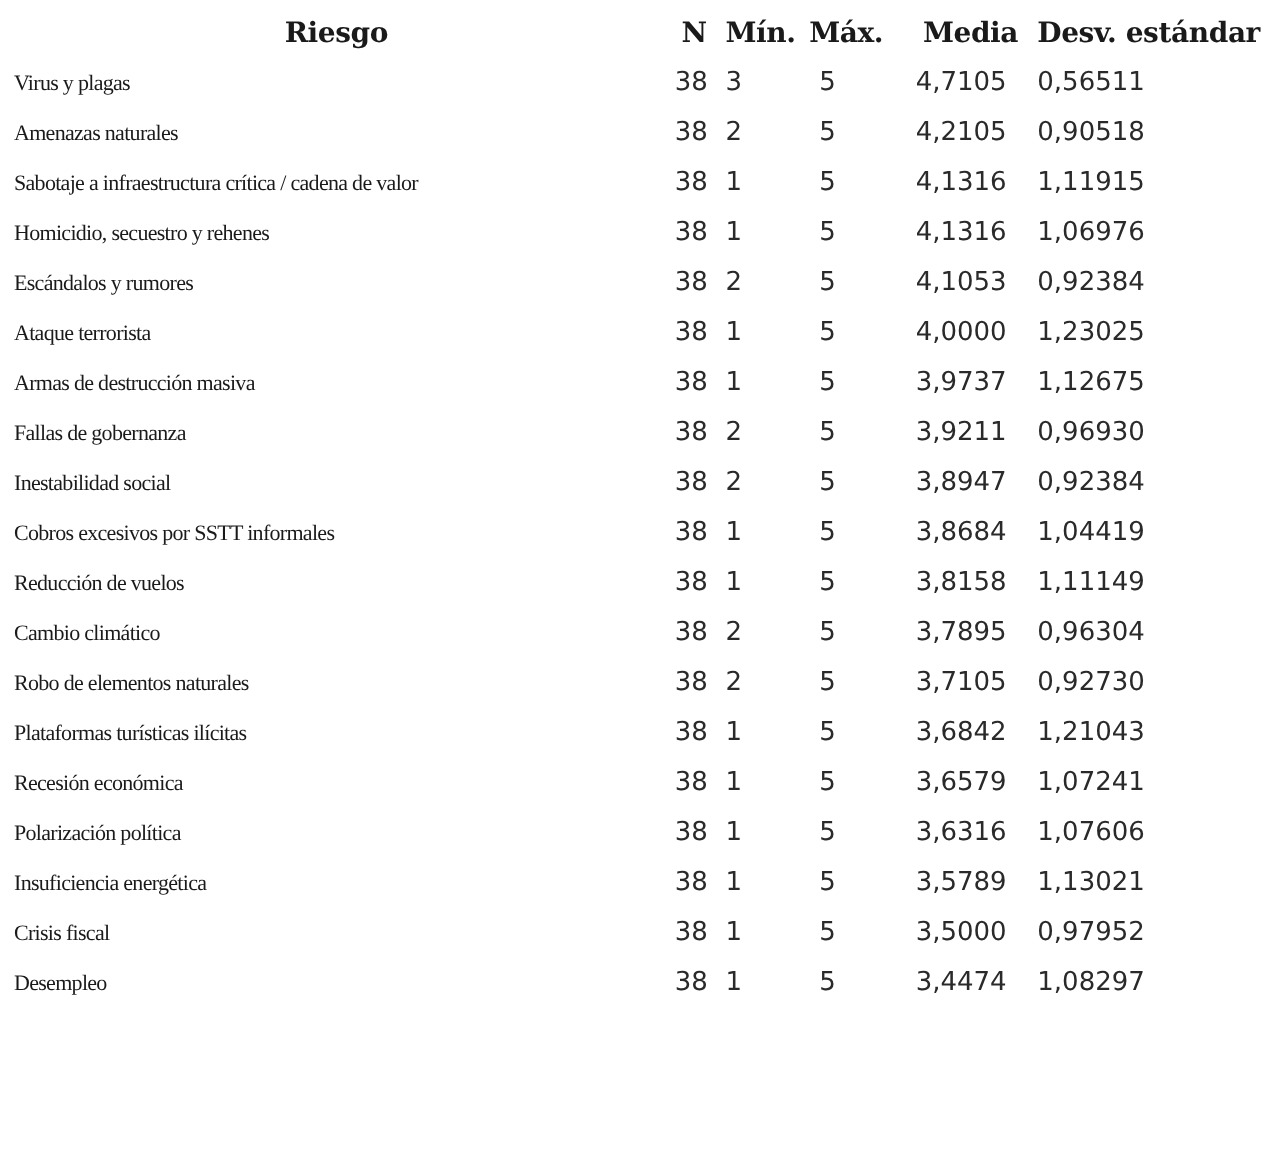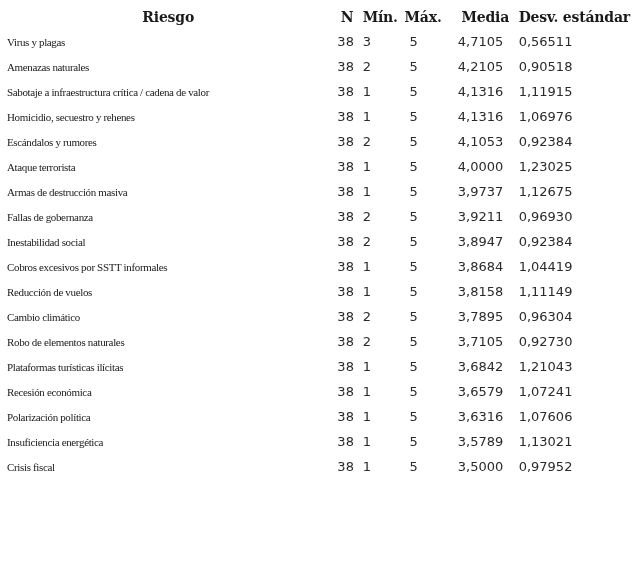--- a/index.html
+++ b/index.html
@@ -213,14 +213,22 @@
         <td class="num desv">1,13021</td>
       </tr>
       <tr>
         <td class="riesgo">Crisis fiscal</td>
         <td class="num n">38</td>
         <td class="num min">1</td>
         <td class="num max">5</td>
         <td class="num media">3,5000</td>
         <td class="num desv">0,97952</td>
       </tr>
+      <tr>
+        <td class="riesgo">Desempleo</td>
+        <td class="num n">38</td>
+        <td class="num min">1</td>
+        <td class="num max">5</td>
+        <td class="num media">3,4474</td>
+        <td class="num desv">1,08297</td>
+      </tr>
     </tbody>
 </table>
 
 </body></html>

